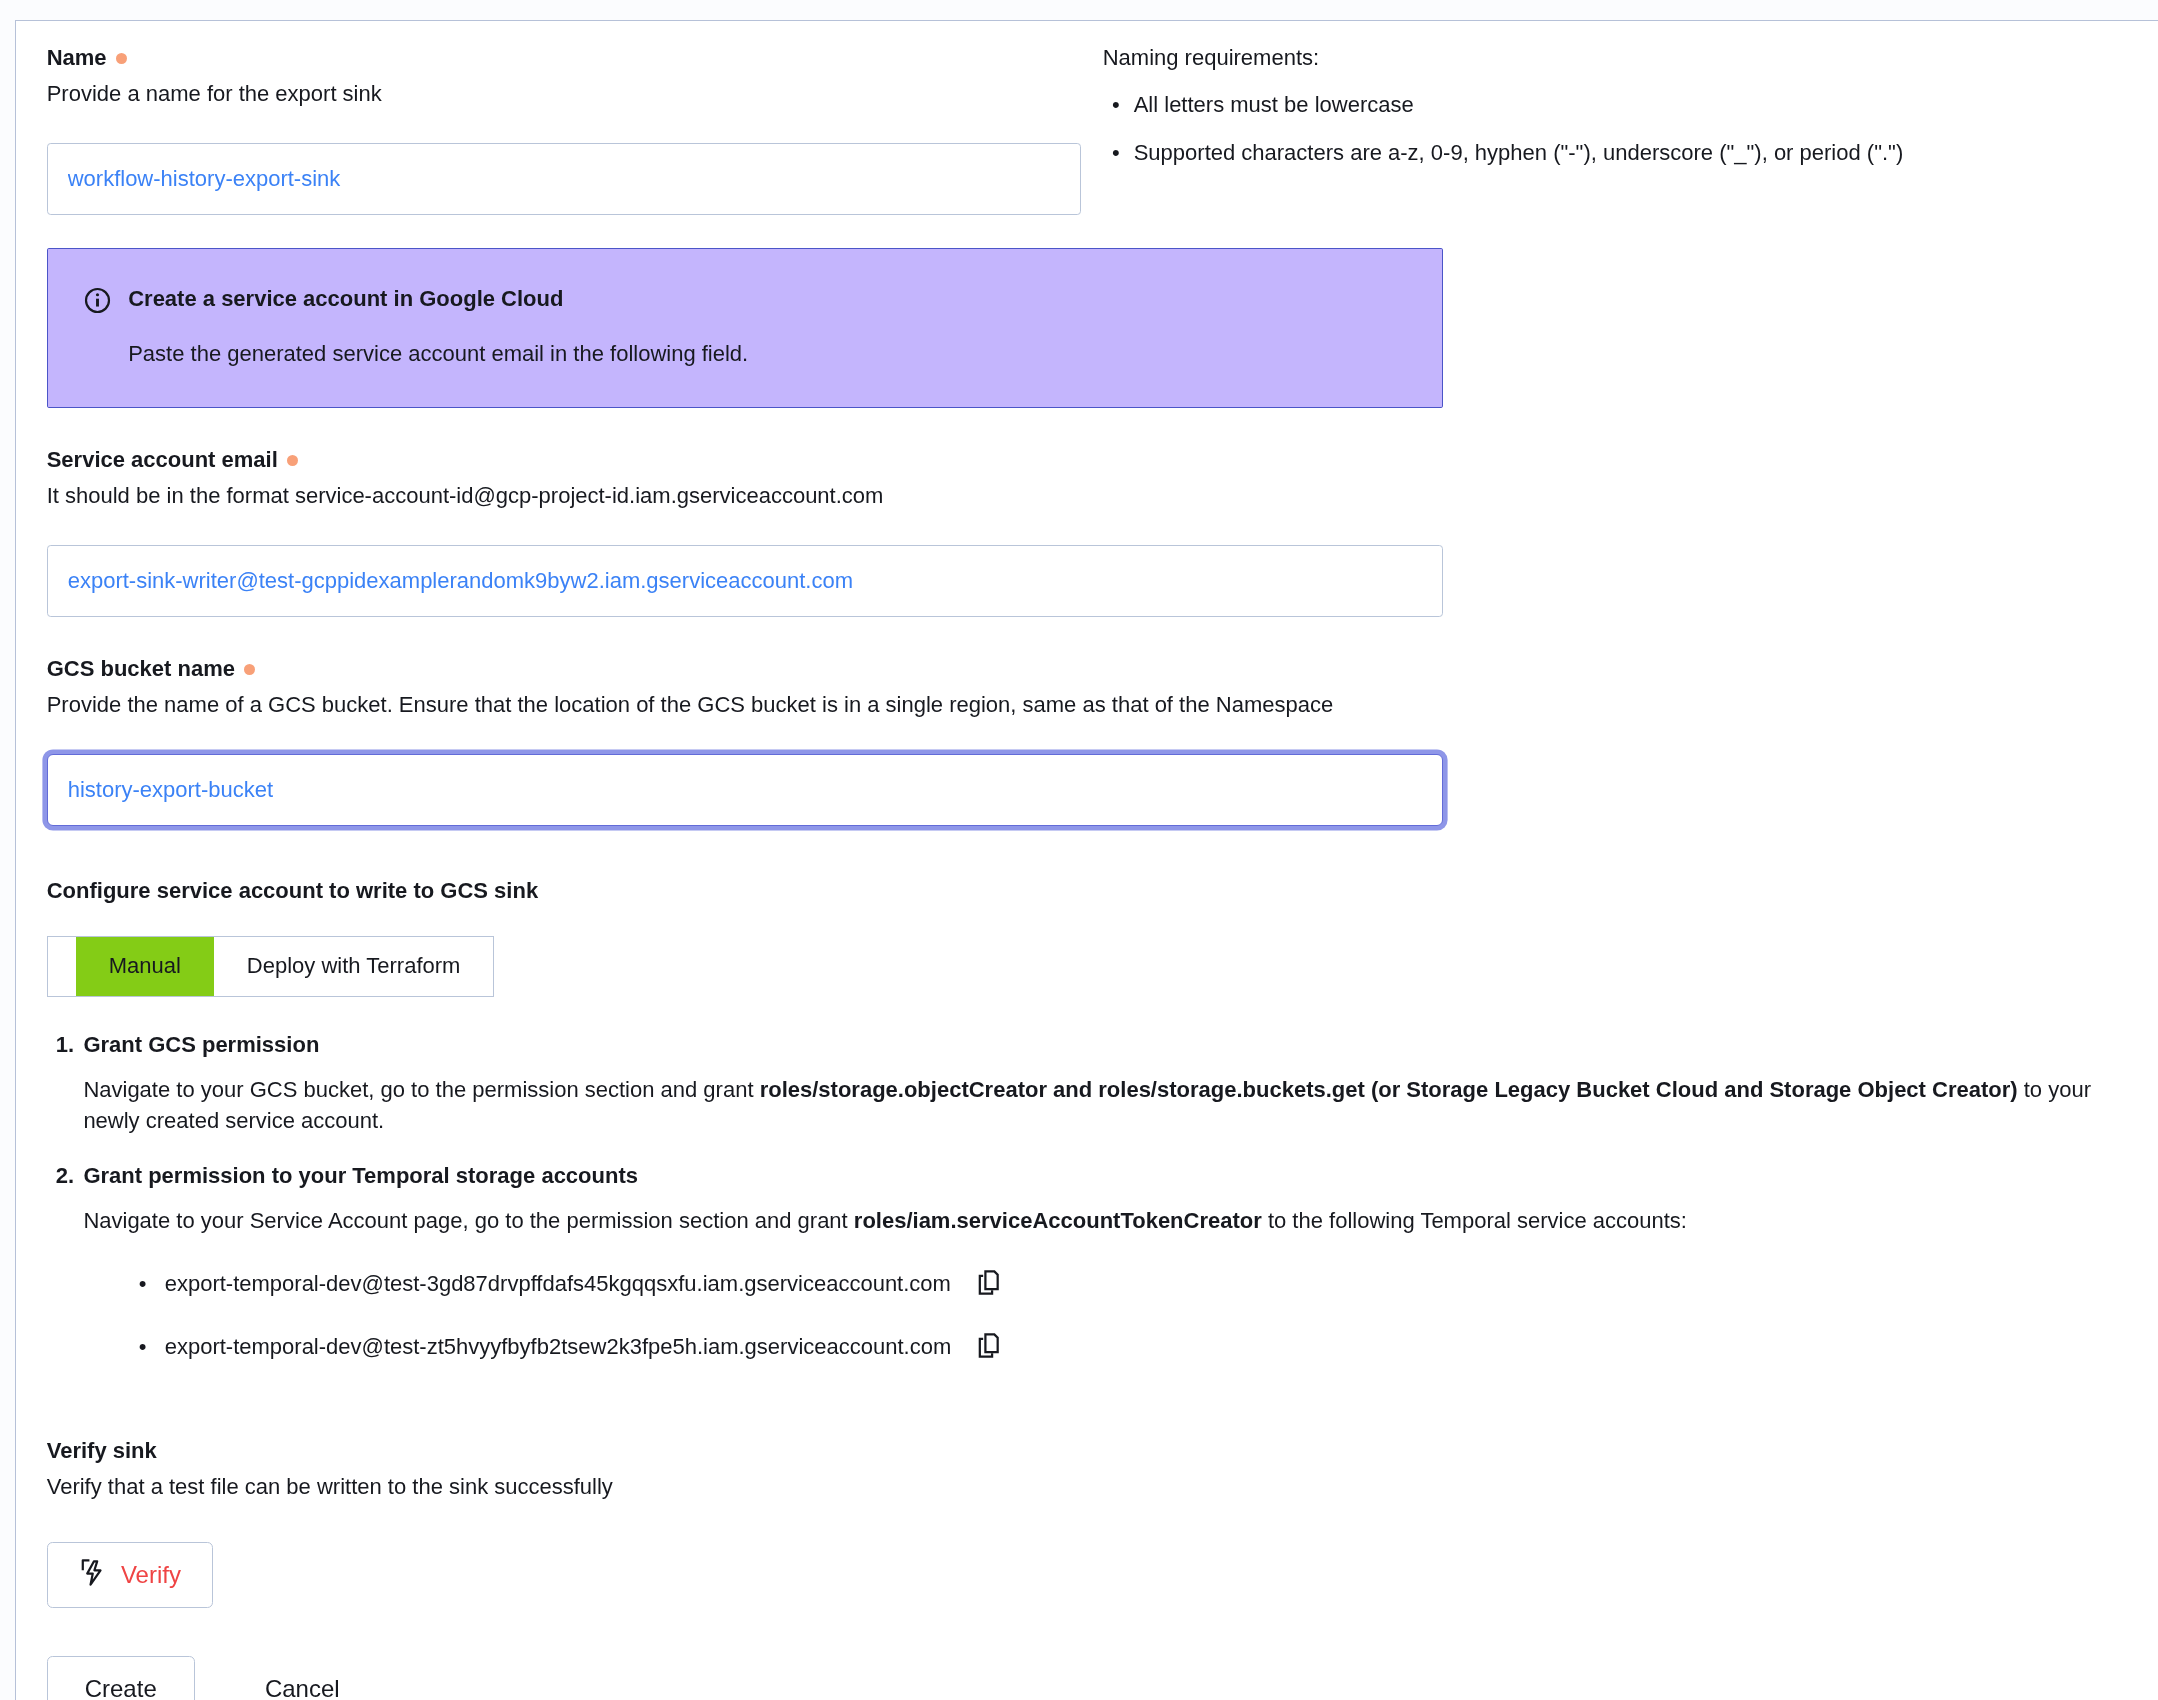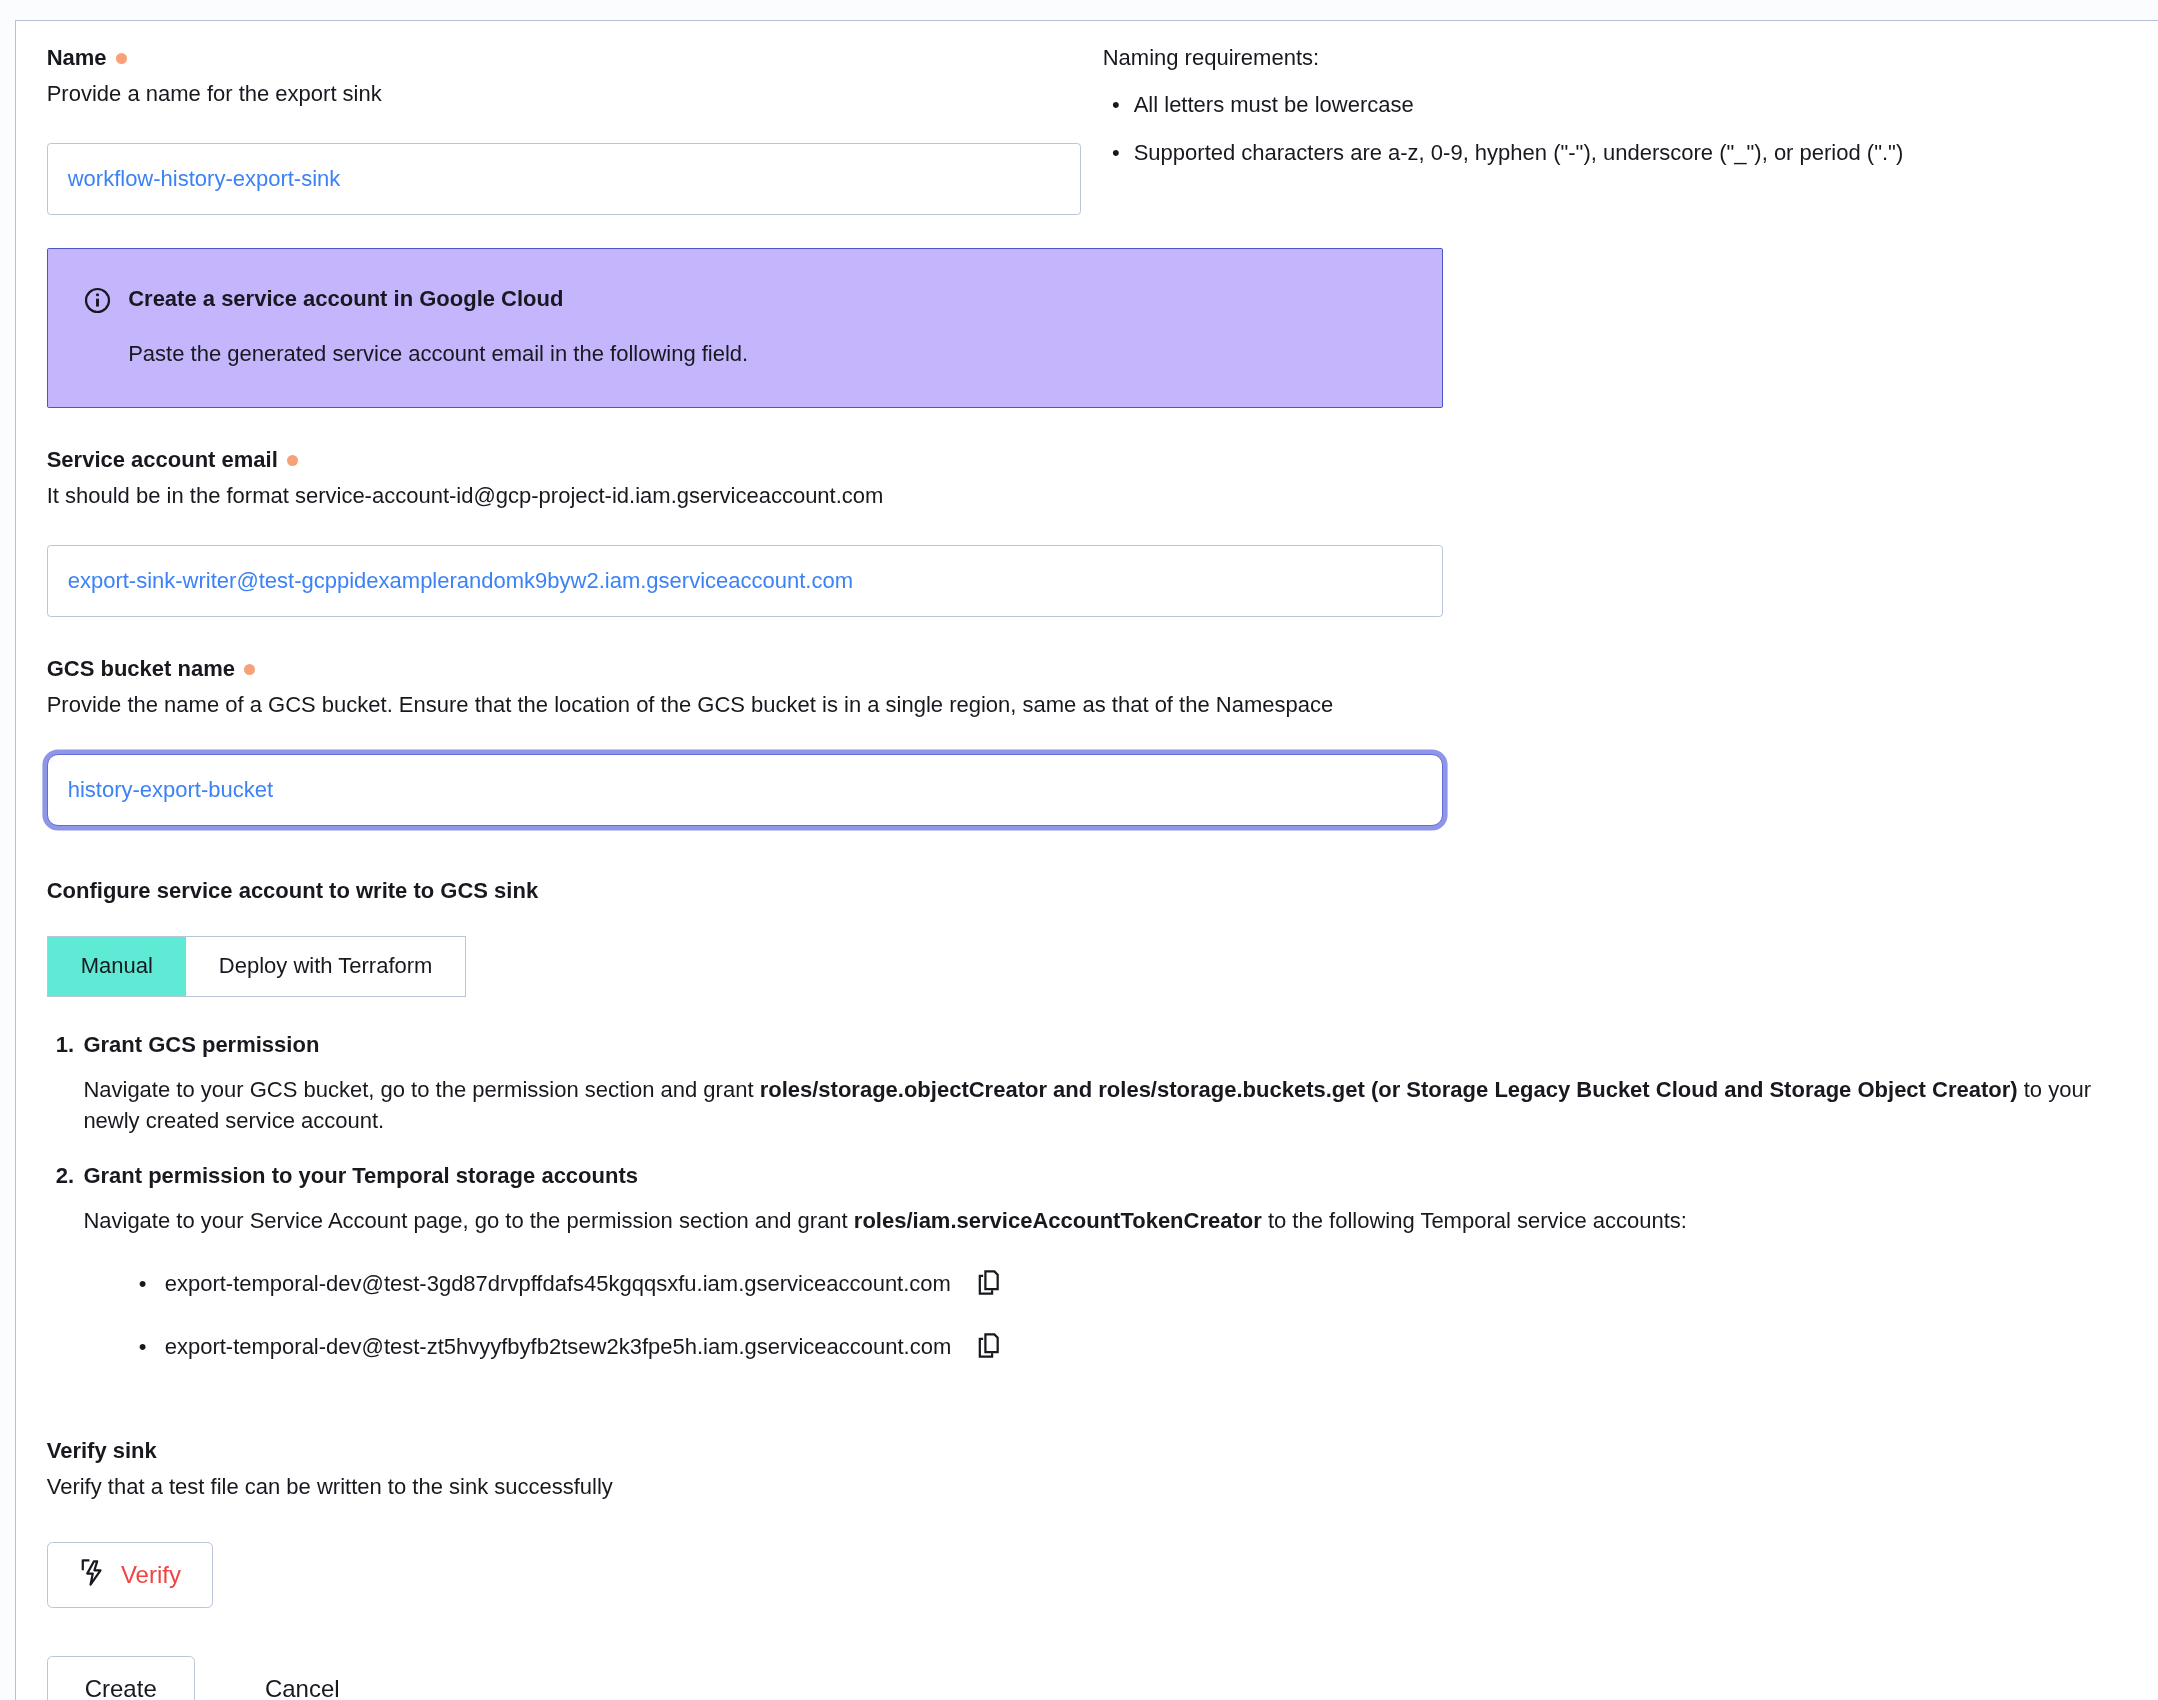--- a/index.html
+++ b/index.html
@@ -24,21 +24,21 @@
 
   .text-input {
     display:block; height:72px; border:0.9px solid #b9c5d9; border-radius:3.7px;
     background:#fff; font-family:inherit; font-size:22px; color:#3b82f6;
     padding:0 20px; outline:none; width:1034px; margin-top:33px;
   }
   .text-input.wide { width:1396px; }
   .text-input.focused {
     border:0.9px solid #626bd8;
     box-shadow:0 0 0 4.6px #8e96e8;
-    border-radius:11px;
+    border-radius:6px;
   }
 
   .top-row { position:relative; }
   .naming-req { position:absolute; left:1056px; top:0; width:1074px; }
   .naming-req-title { font-size:22px; }
   .naming-req ul { margin-top:13px; list-style:none; }
   .naming-req li { margin-top:16.5px; padding-left:31px; position:relative; white-space:nowrap; }
   .naming-req li::before { content:"•"; position:absolute; left:9.2px; font-size:22px; }
 
   .info-banner {
@@ -50,21 +50,21 @@
   .info-banner .ib-title { font-weight:700; font-size:22px; }
   .info-banner .ib-body { margin-top:24px; font-size:22px; }
   .info-icon svg { display:block; margin-top:1.8px; }
 
   .field { margin-top:37px; }
 
   .section-title { font-weight:700; font-size:22px; margin-top:50px; }
 
   .tab-group { display:inline-flex; border:1.8px solid #b9c5d9; margin-top:29px; background:#fff; }
   .tab { font-size:22px; padding:0 33px; height:59px; display:flex; align-items:center; cursor:pointer; }
-  .tab.active { background:#5eead4; }
+  .tab.active { background:#84cc16;margin-left:28px; }
 
   .steps { margin-top:33px; }
   .step { display:flex; gap:9.2px; margin-top:24px; }
   .step-num { font-weight:700; min-width:27.5px; text-align:right; }
   .step-title { font-weight:700; }
   .step-body { margin-top:14.7px; max-width:2020px; font-weight:400; }
   .step-body b { font-weight:700; }
 
   .sa-list { list-style:none; margin:27.5px 0 0 92px; }
   .sa-list li { position:relative; padding-left:26px; margin-top:31px; display:flex; align-items:center; }

